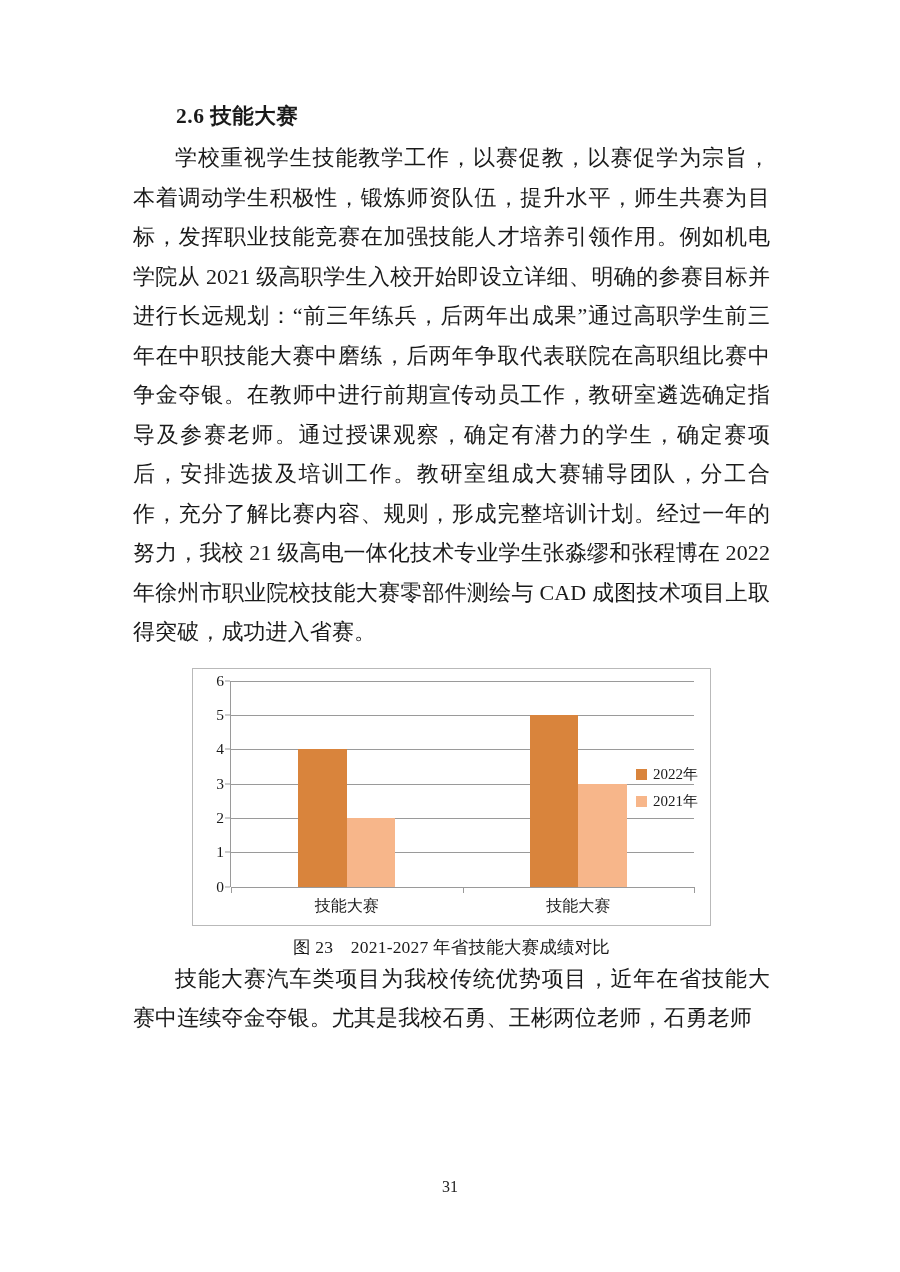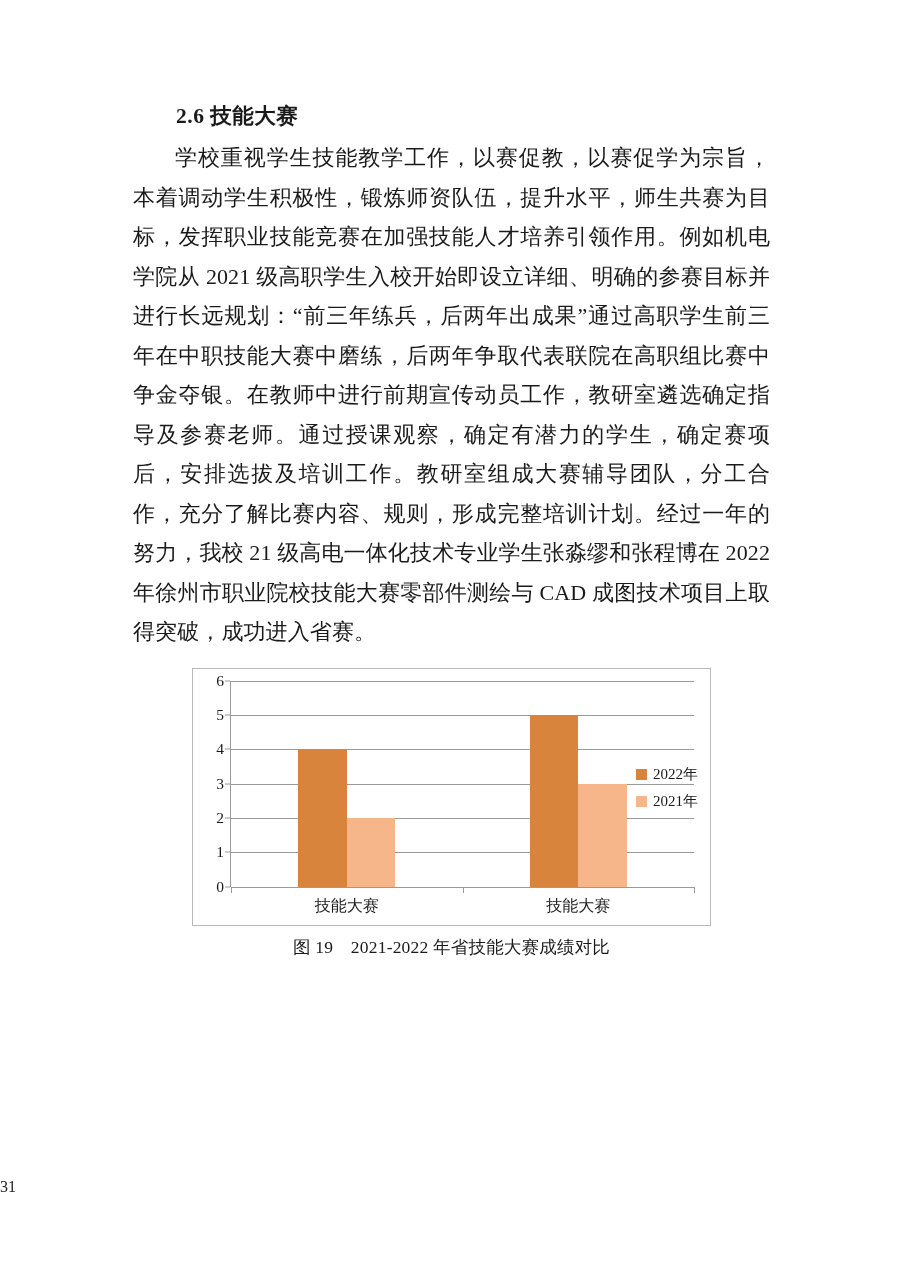--- a/index.html
+++ b/index.html
@@ -185,20 +185,21 @@
     margin-top: 9px;
     letter-spacing: 0.2px;
     font-family: "Liberation Serif", "DejaVu Serif", serif;
   }
 
   .page-number {
     position: absolute;
     left: 0;
     right: 0;
     top: 1178px;
+    text-align: center;
     font-size: 16px;
     color: #222;
     font-family: "Liberation Serif", "DejaVu Serif", serif;
   }
 </style>
 </head>
 <body>
 
 <div class="page">
 
@@ -258,21 +259,22 @@
               <span class="legend-swatch s0" style="background: rgb(217, 132, 60);"></span>
               <span>2022年</span>
             </div>
             <div class="legend-item">
               <span class="legend-swatch s1" style="background: rgb(247, 182, 138);"></span>
               <span>2021年</span>
             </div>
           </div>
       </div>
 
-      <div class="figure-caption">图 19　2021-2022 年省技能大赛成绩对比</div>
+      <div class="figure-caption">图 23　2021-2027 年省技能大赛成绩对比</div>
     </div>
 
+    <p class="body-par">技能大赛汽车类项目为我校传统优势项目，近年在省技能大赛中连续夺金夺银。尤其是我校石勇、王彬两位老师，石勇老师</p>
 
   </div>
 
   <div class="page-number">31</div>
 
 </div>
 
 </body></html>

